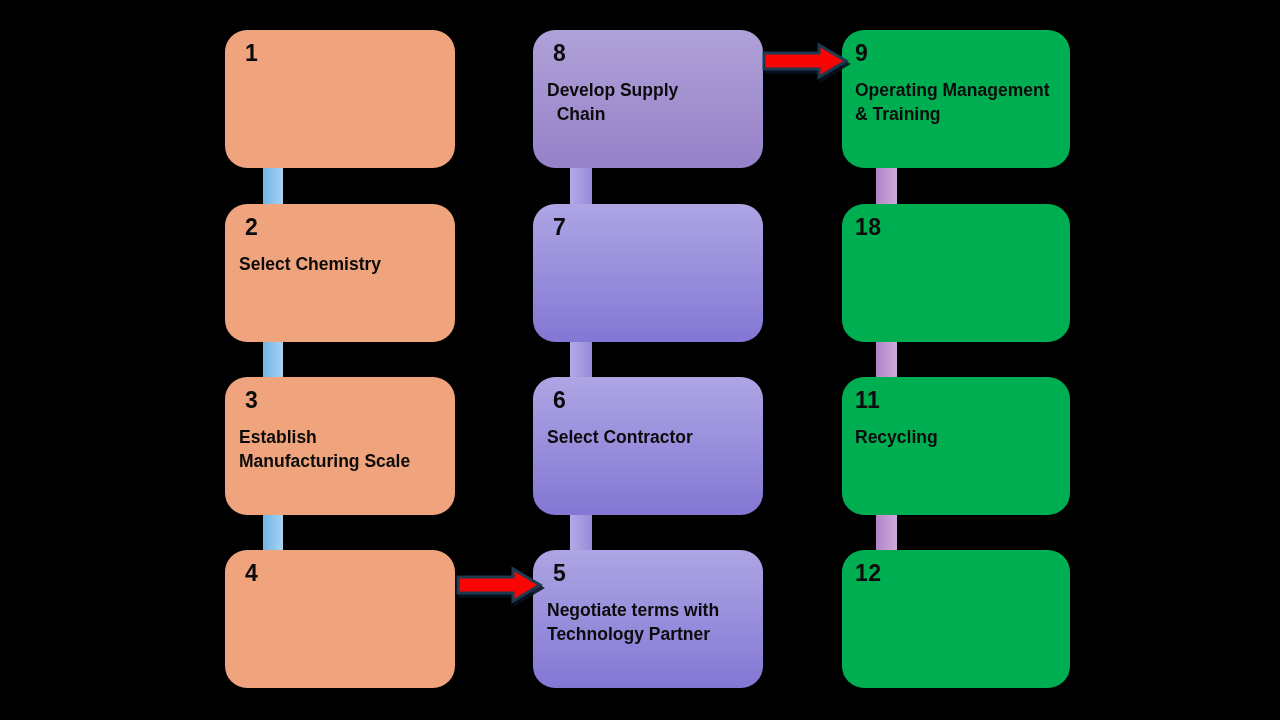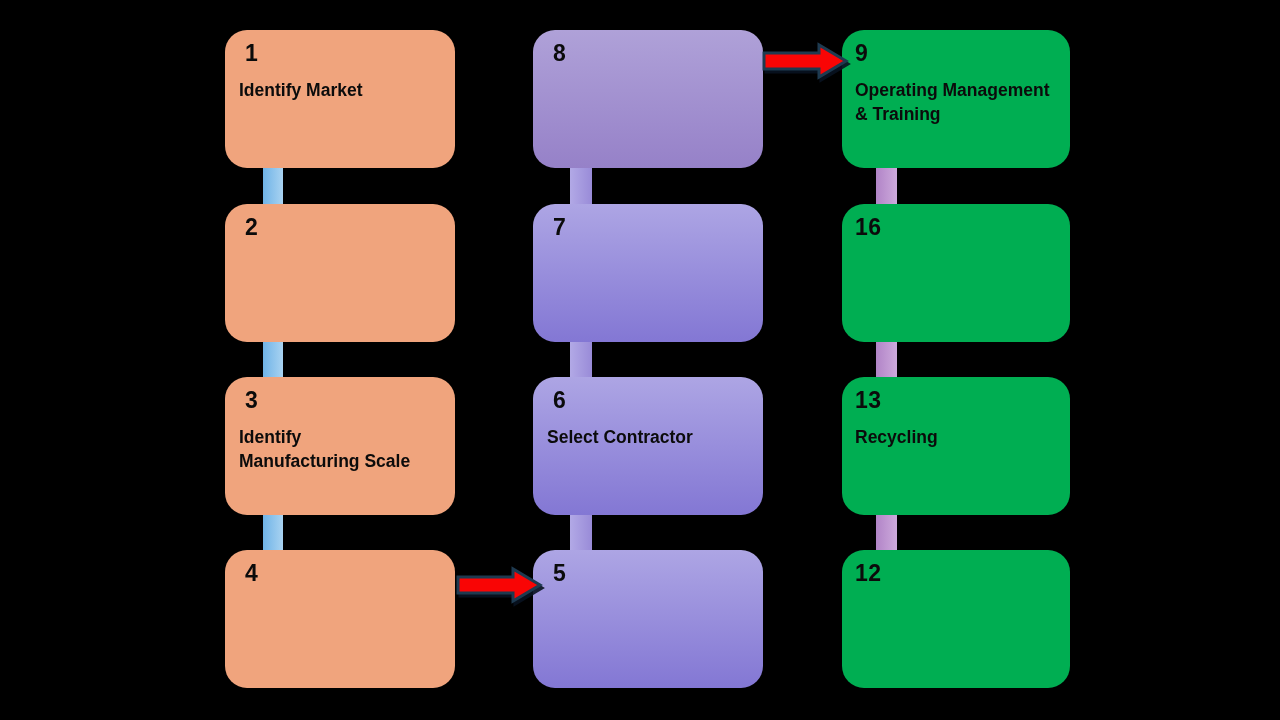--- a/index.html
+++ b/index.html
@@ -59,58 +59,62 @@
 <div class="conn k1 g3"></div>
 <div class="conn k2 g1"></div>
 <div class="conn k2 g2"></div>
 <div class="conn k2 g3"></div>
 <div class="conn k3 g1"></div>
 <div class="conn k3 g2"></div>
 <div class="conn k3 g3"></div>
 
 <div class="box c1 r1">
   <div class="num">1</div>
-  <div class="label">Identify Market</div>
 </div>
 <div class="box c1 r2">
   <div class="num">2</div>
+  <div class="label">Select Chemistry</div>
 </div>
 <div class="box c1 r3">
   <div class="num">3</div>
-  <div class="label">Identify
+  <div class="label">Establish
 Manufacturing Scale</div>
 </div>
 <div class="box c1 r4">
   <div class="num">4</div>
 </div>
 
 <div class="box c2 r1 box8">
   <div class="num">8</div>
+  <div class="label">Develop Supply
+  Chain</div>
 </div>
 <div class="box c2 r2">
   <div class="num">7</div>
 </div>
 <div class="box c2 r3">
   <div class="num">6</div>
   <div class="label">Select Contractor</div>
 </div>
 <div class="box c2 r4">
   <div class="num">5</div>
+  <div class="label">Negotiate terms with
+Technology Partner</div>
 </div>
 
 <div class="box c3 r1">
   <div class="num">9</div>
   <div class="label">Operating Management
 &amp; Training</div>
 </div>
 <div class="box c3 r2">
-  <div class="num">16</div>
+  <div class="num">18</div>
 </div>
 <div class="box c3 r3">
-  <div class="num">13</div>
+  <div class="num">11</div>
   <div class="label">Recycling</div>
 </div>
 <div class="box c3 r4">
   <div class="num">12</div>
 </div>
 
 <div class="arrow" id="arrow-top">
   <svg width="86" height="38" viewBox="0 0 86 38" aria-hidden="true">
     <polygon points="2,11 57,11 57,3 84,19 57,35 57,27 2,27"></polygon>
   </svg>

